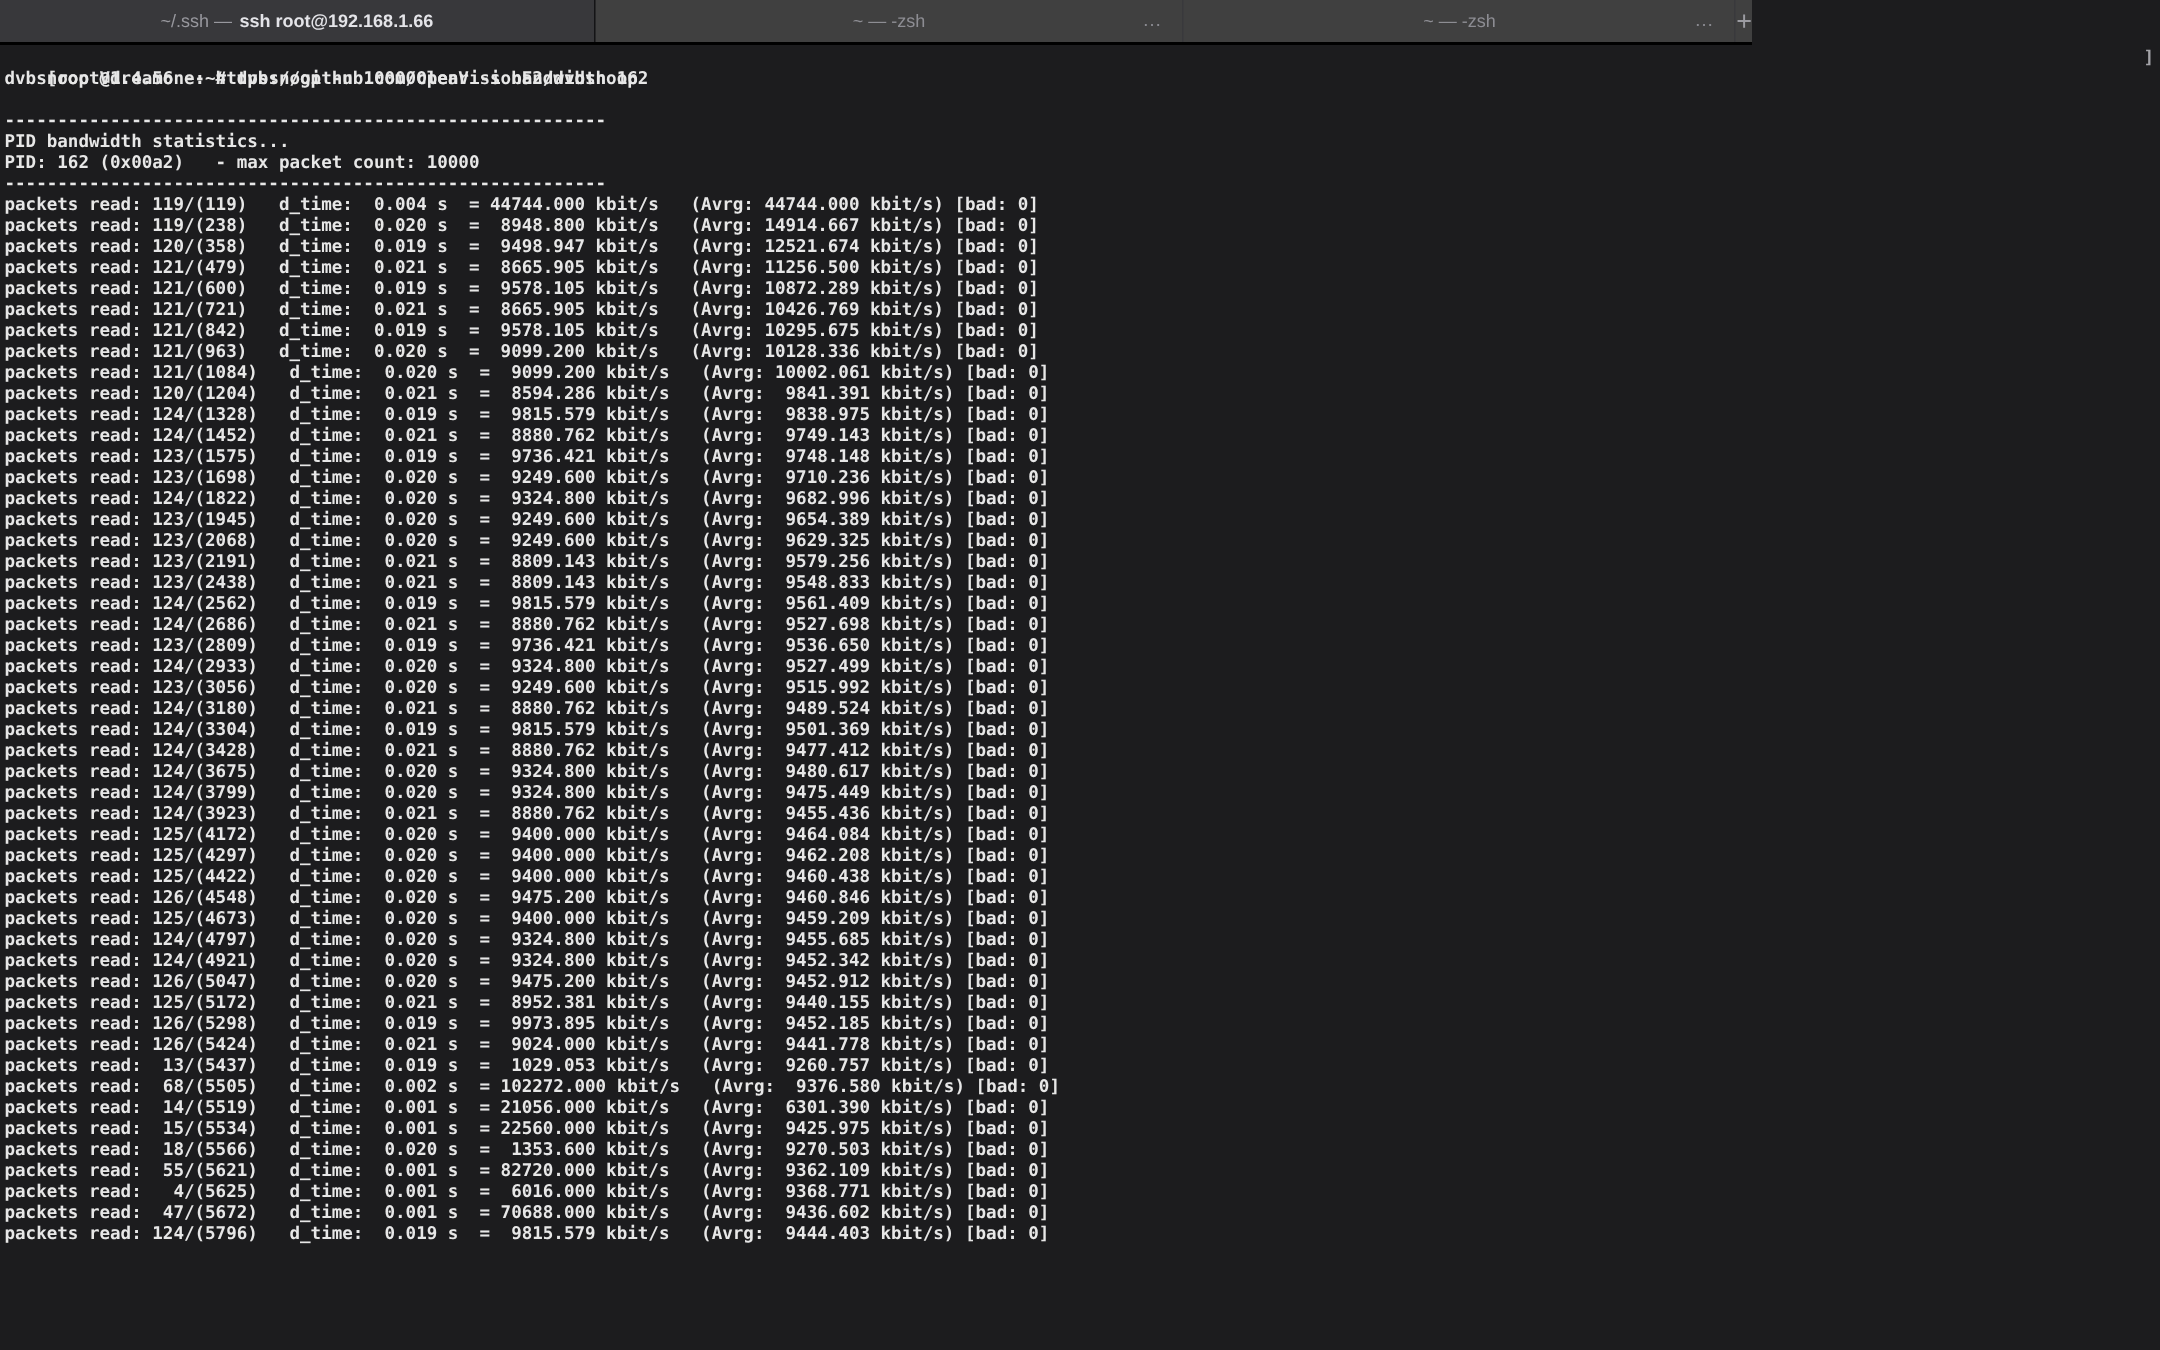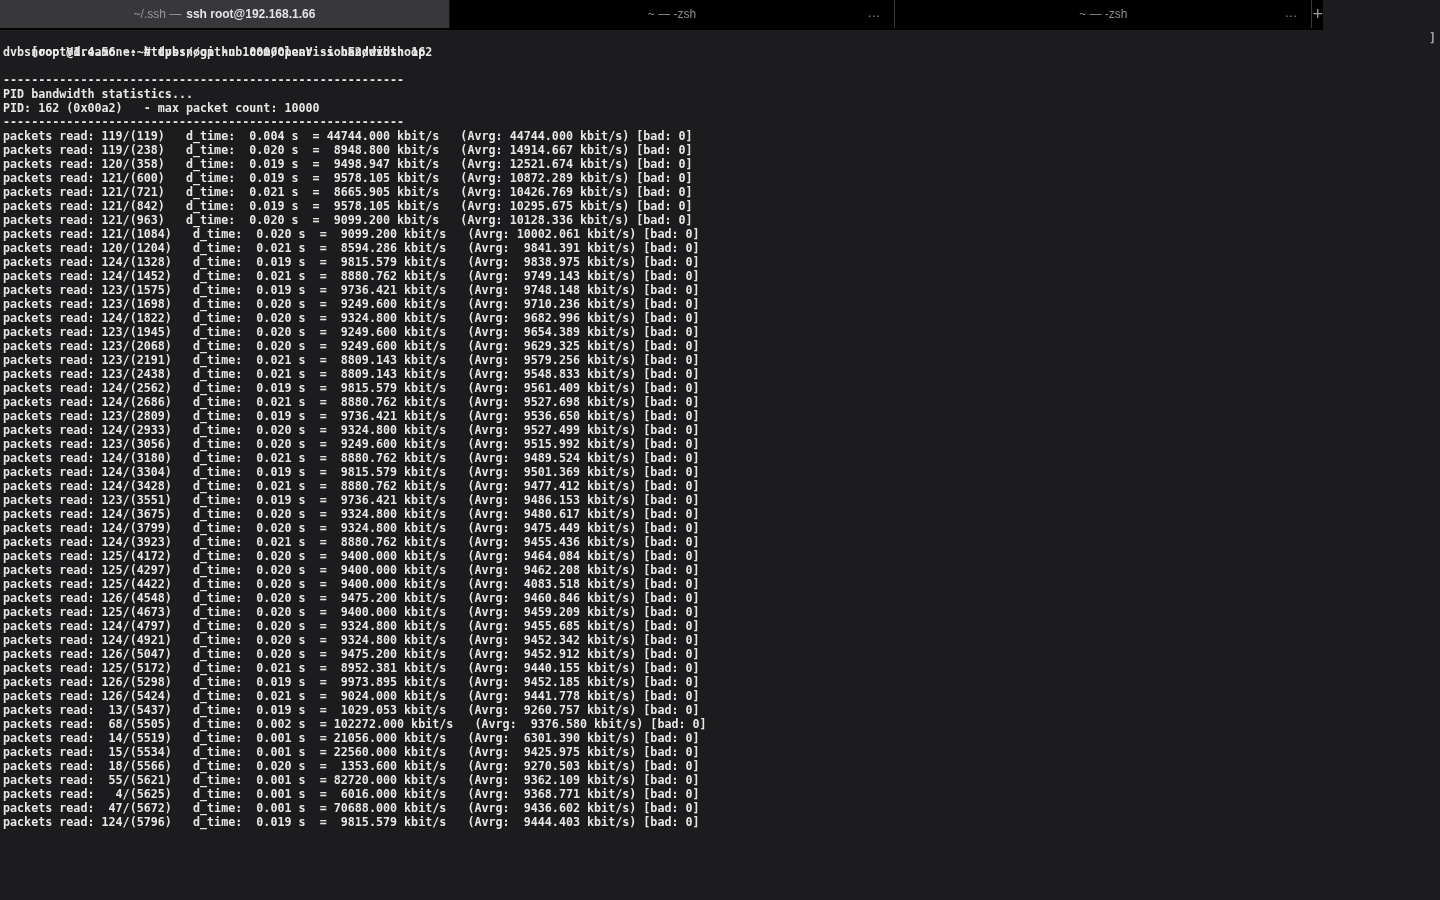--- a/index.html
+++ b/index.html
@@ -6,23 +6,23 @@
     margin: 0;
     padding: 0;
     width: 1440px;
     height: 900px;
     overflow: hidden;
     background: #1c1c1e;
   }
   
   .tabbar {
     display: flex;
-    width: 1323px;
+    width: 1168px;
     height: 28px;
-    background: #000000;
+    background: #404040;
     border-bottom: 2px solid #000;
     box-sizing: content-box;
     font-family: "Liberation Sans", sans-serif;
     align-items: center;
   }
   .tab {
     position: relative;
     display: flex;
     align-items: center;
     justify-content: center;
@@ -116,20 +116,21 @@
   <div>
       <div class="term-line">dvbsnoop V1.4.56 -- https://github.com/OpenVisionE2/dvbsnoop</div>
       <div class="term-line"> </div>
       <div class="term-line">---------------------------------------------------------</div>
       <div class="term-line">PID bandwidth statistics...</div>
       <div class="term-line">PID: 162 (0x00a2)   - max packet count: 10000</div>
       <div class="term-line">---------------------------------------------------------</div>
       <div class="term-line">packets read: 119/(119)   d_time:  0.004 s  = 44744.000 kbit/s   (Avrg: 44744.000 kbit/s) [bad: 0]</div>
       <div class="term-line">packets read: 119/(238)   d_time:  0.020 s  =  8948.800 kbit/s   (Avrg: 14914.667 kbit/s) [bad: 0]</div>
       <div class="term-line">packets read: 120/(358)   d_time:  0.019 s  =  9498.947 kbit/s   (Avrg: 12521.674 kbit/s) [bad: 0]</div>
+      <div class="term-line">packets read: 121/(479)   d_time:  0.021 s  =  8665.905 kbit/s   (Avrg: 11256.500 kbit/s) [bad: 0]</div>
       <div class="term-line">packets read: 121/(600)   d_time:  0.019 s  =  9578.105 kbit/s   (Avrg: 10872.289 kbit/s) [bad: 0]</div>
       <div class="term-line">packets read: 121/(721)   d_time:  0.021 s  =  8665.905 kbit/s   (Avrg: 10426.769 kbit/s) [bad: 0]</div>
       <div class="term-line">packets read: 121/(842)   d_time:  0.019 s  =  9578.105 kbit/s   (Avrg: 10295.675 kbit/s) [bad: 0]</div>
       <div class="term-line">packets read: 121/(963)   d_time:  0.020 s  =  9099.200 kbit/s   (Avrg: 10128.336 kbit/s) [bad: 0]</div>
       <div class="term-line">packets read: 121/(1084)   d_time:  0.020 s  =  9099.200 kbit/s   (Avrg: 10002.061 kbit/s) [bad: 0]</div>
       <div class="term-line">packets read: 120/(1204)   d_time:  0.021 s  =  8594.286 kbit/s   (Avrg:  9841.391 kbit/s) [bad: 0]</div>
       <div class="term-line">packets read: 124/(1328)   d_time:  0.019 s  =  9815.579 kbit/s   (Avrg:  9838.975 kbit/s) [bad: 0]</div>
       <div class="term-line">packets read: 124/(1452)   d_time:  0.021 s  =  8880.762 kbit/s   (Avrg:  9749.143 kbit/s) [bad: 0]</div>
       <div class="term-line">packets read: 123/(1575)   d_time:  0.019 s  =  9736.421 kbit/s   (Avrg:  9748.148 kbit/s) [bad: 0]</div>
       <div class="term-line">packets read: 123/(1698)   d_time:  0.020 s  =  9249.600 kbit/s   (Avrg:  9710.236 kbit/s) [bad: 0]</div>
@@ -139,27 +140,26 @@
       <div class="term-line">packets read: 123/(2191)   d_time:  0.021 s  =  8809.143 kbit/s   (Avrg:  9579.256 kbit/s) [bad: 0]</div>
       <div class="term-line">packets read: 123/(2438)   d_time:  0.021 s  =  8809.143 kbit/s   (Avrg:  9548.833 kbit/s) [bad: 0]</div>
       <div class="term-line">packets read: 124/(2562)   d_time:  0.019 s  =  9815.579 kbit/s   (Avrg:  9561.409 kbit/s) [bad: 0]</div>
       <div class="term-line">packets read: 124/(2686)   d_time:  0.021 s  =  8880.762 kbit/s   (Avrg:  9527.698 kbit/s) [bad: 0]</div>
       <div class="term-line">packets read: 123/(2809)   d_time:  0.019 s  =  9736.421 kbit/s   (Avrg:  9536.650 kbit/s) [bad: 0]</div>
       <div class="term-line">packets read: 124/(2933)   d_time:  0.020 s  =  9324.800 kbit/s   (Avrg:  9527.499 kbit/s) [bad: 0]</div>
       <div class="term-line">packets read: 123/(3056)   d_time:  0.020 s  =  9249.600 kbit/s   (Avrg:  9515.992 kbit/s) [bad: 0]</div>
       <div class="term-line">packets read: 124/(3180)   d_time:  0.021 s  =  8880.762 kbit/s   (Avrg:  9489.524 kbit/s) [bad: 0]</div>
       <div class="term-line">packets read: 124/(3304)   d_time:  0.019 s  =  9815.579 kbit/s   (Avrg:  9501.369 kbit/s) [bad: 0]</div>
       <div class="term-line">packets read: 124/(3428)   d_time:  0.021 s  =  8880.762 kbit/s   (Avrg:  9477.412 kbit/s) [bad: 0]</div>
-      <div class="term-line">packets read: 123/(3551)   d_time:  0.019 s  =  9736.421 kbit/s   (Avrg:  9486.153 kbit/s) [bad: 0]</div>
       <div class="term-line">packets read: 124/(3675)   d_time:  0.020 s  =  9324.800 kbit/s   (Avrg:  9480.617 kbit/s) [bad: 0]</div>
       <div class="term-line">packets read: 124/(3799)   d_time:  0.020 s  =  9324.800 kbit/s   (Avrg:  9475.449 kbit/s) [bad: 0]</div>
       <div class="term-line">packets read: 124/(3923)   d_time:  0.021 s  =  8880.762 kbit/s   (Avrg:  9455.436 kbit/s) [bad: 0]</div>
       <div class="term-line">packets read: 125/(4172)   d_time:  0.020 s  =  9400.000 kbit/s   (Avrg:  9464.084 kbit/s) [bad: 0]</div>
       <div class="term-line">packets read: 125/(4297)   d_time:  0.020 s  =  9400.000 kbit/s   (Avrg:  9462.208 kbit/s) [bad: 0]</div>
-      <div class="term-line">packets read: 125/(4422)   d_time:  0.020 s  =  9400.000 kbit/s   (Avrg:  4083.518 kbit/s) [bad: 0]</div>
+      <div class="term-line">packets read: 125/(4422)   d_time:  0.020 s  =  9400.000 kbit/s   (Avrg:  9460.438 kbit/s) [bad: 0]</div>
       <div class="term-line">packets read: 126/(4548)   d_time:  0.020 s  =  9475.200 kbit/s   (Avrg:  9460.846 kbit/s) [bad: 0]</div>
       <div class="term-line">packets read: 125/(4673)   d_time:  0.020 s  =  9400.000 kbit/s   (Avrg:  9459.209 kbit/s) [bad: 0]</div>
       <div class="term-line">packets read: 124/(4797)   d_time:  0.020 s  =  9324.800 kbit/s   (Avrg:  9455.685 kbit/s) [bad: 0]</div>
       <div class="term-line">packets read: 124/(4921)   d_time:  0.020 s  =  9324.800 kbit/s   (Avrg:  9452.342 kbit/s) [bad: 0]</div>
       <div class="term-line">packets read: 126/(5047)   d_time:  0.020 s  =  9475.200 kbit/s   (Avrg:  9452.912 kbit/s) [bad: 0]</div>
       <div class="term-line">packets read: 125/(5172)   d_time:  0.021 s  =  8952.381 kbit/s   (Avrg:  9440.155 kbit/s) [bad: 0]</div>
       <div class="term-line">packets read: 126/(5298)   d_time:  0.019 s  =  9973.895 kbit/s   (Avrg:  9452.185 kbit/s) [bad: 0]</div>
       <div class="term-line">packets read: 126/(5424)   d_time:  0.021 s  =  9024.000 kbit/s   (Avrg:  9441.778 kbit/s) [bad: 0]</div>
       <div class="term-line">packets read:  13/(5437)   d_time:  0.019 s  =  1029.053 kbit/s   (Avrg:  9260.757 kbit/s) [bad: 0]</div>
       <div class="term-line">packets read:  68/(5505)   d_time:  0.002 s  = 102272.000 kbit/s   (Avrg:  9376.580 kbit/s) [bad: 0]</div>

